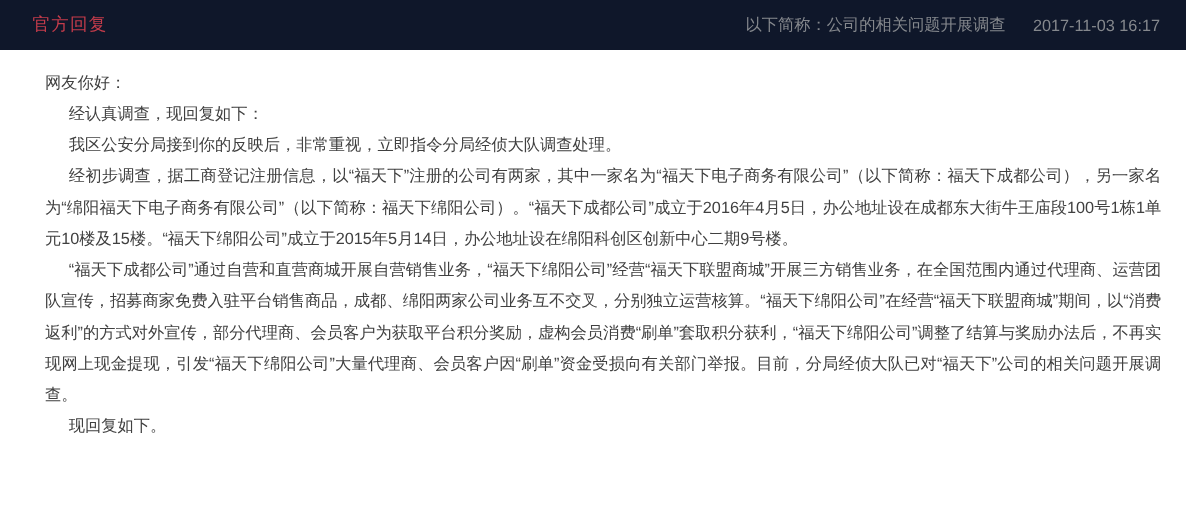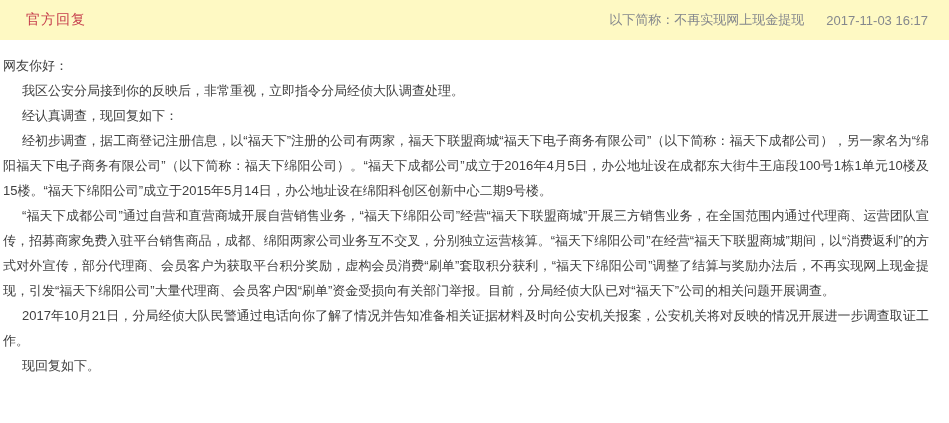--- a/index.html
+++ b/index.html
@@ -7,21 +7,21 @@
   body {
     width: 949px;
     height: 423px;
     background: #ffffff;
     font-family: "Liberation Sans", sans-serif;
     overflow: hidden;
   }
   .panel { width: 100%; height: 100%; background: #ffffff; }
   .header-bar {
     height: 40px;
-    background: #fef9c3;
+    background: #0f172a;
     display: flex;
     align-items: center;
     justify-content: space-between;
     padding: 0 21px 0 26px;
     gap: 48px;
   }
   .header-title {
     color: #c53c4b;
     font-size: 14px;
     letter-spacing: 1px;
@@ -29,47 +29,46 @@
   }
   .header-meta {
     display: flex;
     align-items: center;
     gap: 22px;
     color: #85888d;
     font-size: 13px;
     white-space: nowrap;
   }
   .content {
-    padding: 13px 20px 0 3px;
+    padding: 13px 20px 0 36px;
     color: #404040;
     font-size: 13px;
     line-height: 25px;
     text-align: justify;
   }
   .content p { margin: 0; }
   .content p.para { text-indent: 19px; }
 </style>
 </head>
 <body>
 
 <div class="panel">
 
   <div class="header-bar">
     <span class="header-title">官方回复</span>
     <span class="header-meta">
-      <span><span>以下简称：</span><span>不再实现网上现金提现</span></span>
+      <span><span>以下简称：</span><span>公司的相关问题开展调查</span></span>
       <span>2017-11-03 16:17</span>
     </span>
   </div>
 
   <div class="content">
     <p>网友你好：</p>
     <div id="reply-paragraphs">
+        <p class="para">经认真调查，现回复如下：</p>
         <p class="para">我区公安分局接到你的反映后，非常重视，立即指令分局经侦大队调查处理。</p>
-        <p class="para">经认真调查，现回复如下：</p>
-        <p class="para">经初步调查，据工商登记注册信息，以“福天下”注册的公司有两家，福天下联盟商城“福天下电子商务有限公司”（以下简称：福天下成都公司），另一家名为“绵阳福天下电子商务有限公司”（以下简称：福天下绵阳公司）。“福天下成都公司”成立于2016年4月5日，办公地址设在成都东大街牛王庙段100号1栋1单元10楼及15楼。“福天下绵阳公司”成立于2015年5月14日，办公地址设在绵阳科创区创新中心二期9号楼。</p>
+        <p class="para">经初步调查，据工商登记注册信息，以“福天下”注册的公司有两家，其中一家名为“福天下电子商务有限公司”（以下简称：福天下成都公司），另一家名为“绵阳福天下电子商务有限公司”（以下简称：福天下绵阳公司）。“福天下成都公司”成立于2016年4月5日，办公地址设在成都东大街牛王庙段100号1栋1单元10楼及15楼。“福天下绵阳公司”成立于2015年5月14日，办公地址设在绵阳科创区创新中心二期9号楼。</p>
         <p class="para">“福天下成都公司”通过自营和直营商城开展自营销售业务，“福天下绵阳公司”经营“福天下联盟商城”开展三方销售业务，在全国范围内通过代理商、运营团队宣传，招募商家免费入驻平台销售商品，成都、绵阳两家公司业务互不交叉，分别独立运营核算。“福天下绵阳公司”在经营“福天下联盟商城”期间，以“消费返利”的方式对外宣传，部分代理商、会员客户为获取平台积分奖励，虚构会员消费“刷单”套取积分获利，“福天下绵阳公司”调整了结算与奖励办法后，不再实现网上现金提现，引发“福天下绵阳公司”大量代理商、会员客户因“刷单”资金受损向有关部门举报。目前，分局经侦大队已对“福天下”公司的相关问题开展调查。</p>
-        <p class="para">2017年10月21日，分局经侦大队民警通过电话向你了解了情况并告知准备相关证据材料及时向公安机关报案，公安机关将对反映的情况开展进一步调查取证工作。</p>
         <p class="para">现回复如下。</p>
       </div>
   </div>
 
 </div>
 
 </body></html>

